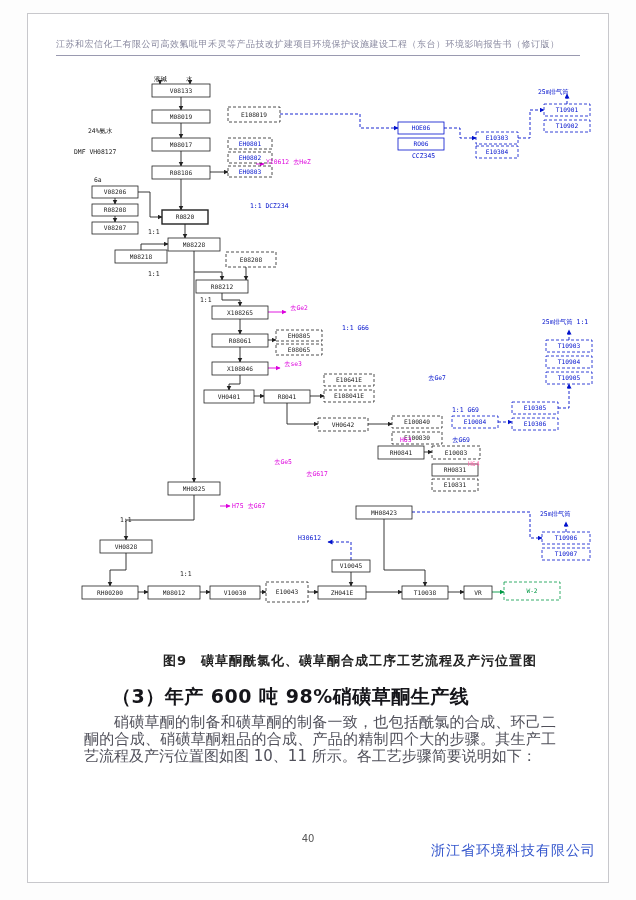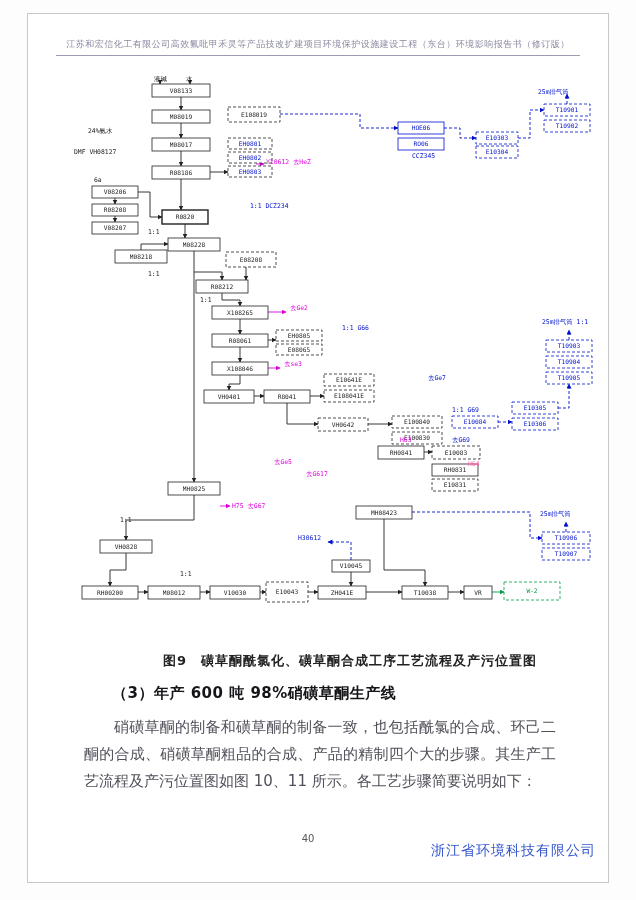--- a/index.html
+++ b/index.html
@@ -8,37 +8,37 @@
     background:#fdfdfd;
     font-family:"DejaVu Sans", sans-serif;
     overflow:hidden;
   }
   .page-border{
     position:absolute;left:27px;top:13px;width:580px;height:868px;
     border:1px solid #c8c8cc;background:#ffffff;
   }
   .doc-header{
     position:absolute;left:56px;top:38px;width:524px;
-    text-align:center;font-size:9px;color:#8a8aa0;
+    text-align:left;font-size:9px;color:#8a8aa0;
     padding-bottom:4px;border-bottom:1px solid #9a9ab0;
     letter-spacing:0.5px;white-space:nowrap;overflow:hidden;
   }
   #flow-svg{position:absolute;left:60px;top:76px;}
   #flow-svg text{font-family:"DejaVu Sans Mono","DejaVu Sans",monospace;}
   .fig-caption{
     position:absolute;left:0;top:652px;width:636px;text-align:center;
     font-size:13px;font-weight:bold;color:#222;letter-spacing:1px;margin-left:32px;
   }
   .sec-heading{
     position:absolute;left:112px;top:684px;
-    font-size:15px;font-weight:bold;color:#15151a;letter-spacing:0.5px;
+    font-size:19px;font-weight:bold;color:#15151a;letter-spacing:0.5px;
   }
   .body-para{
     position:absolute;left:84px;top:714px;width:472px;
-    font-size:15px;line-height:27px;color:#50505a;
+    font-size:15px;line-height:17px;color:#50505a;
     text-align:justify;text-indent:2em;
   }
   .page-number{
     position:absolute;left:0;top:833px;width:616px;text-align:center;
     font-size:10px;color:#555;
   }
   .doc-footer{
     position:absolute;left:0;top:842px;width:596px;text-align:right;
     font-size:14px;color:#3355cc;letter-spacing:1px;
   }

